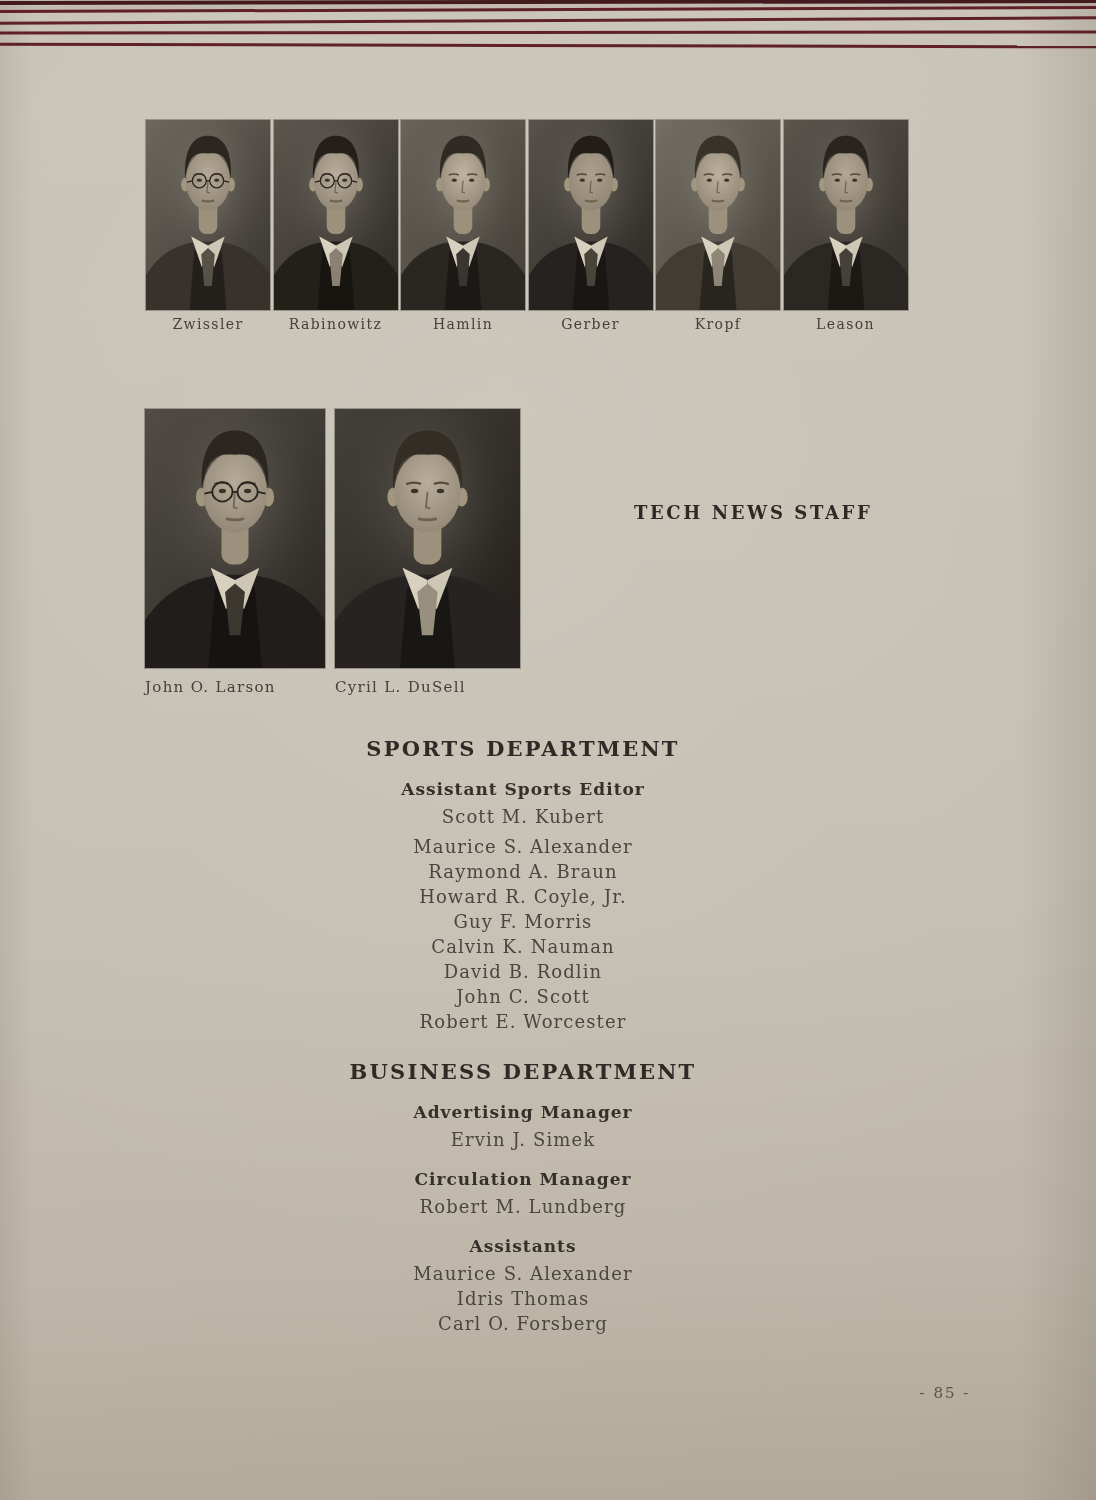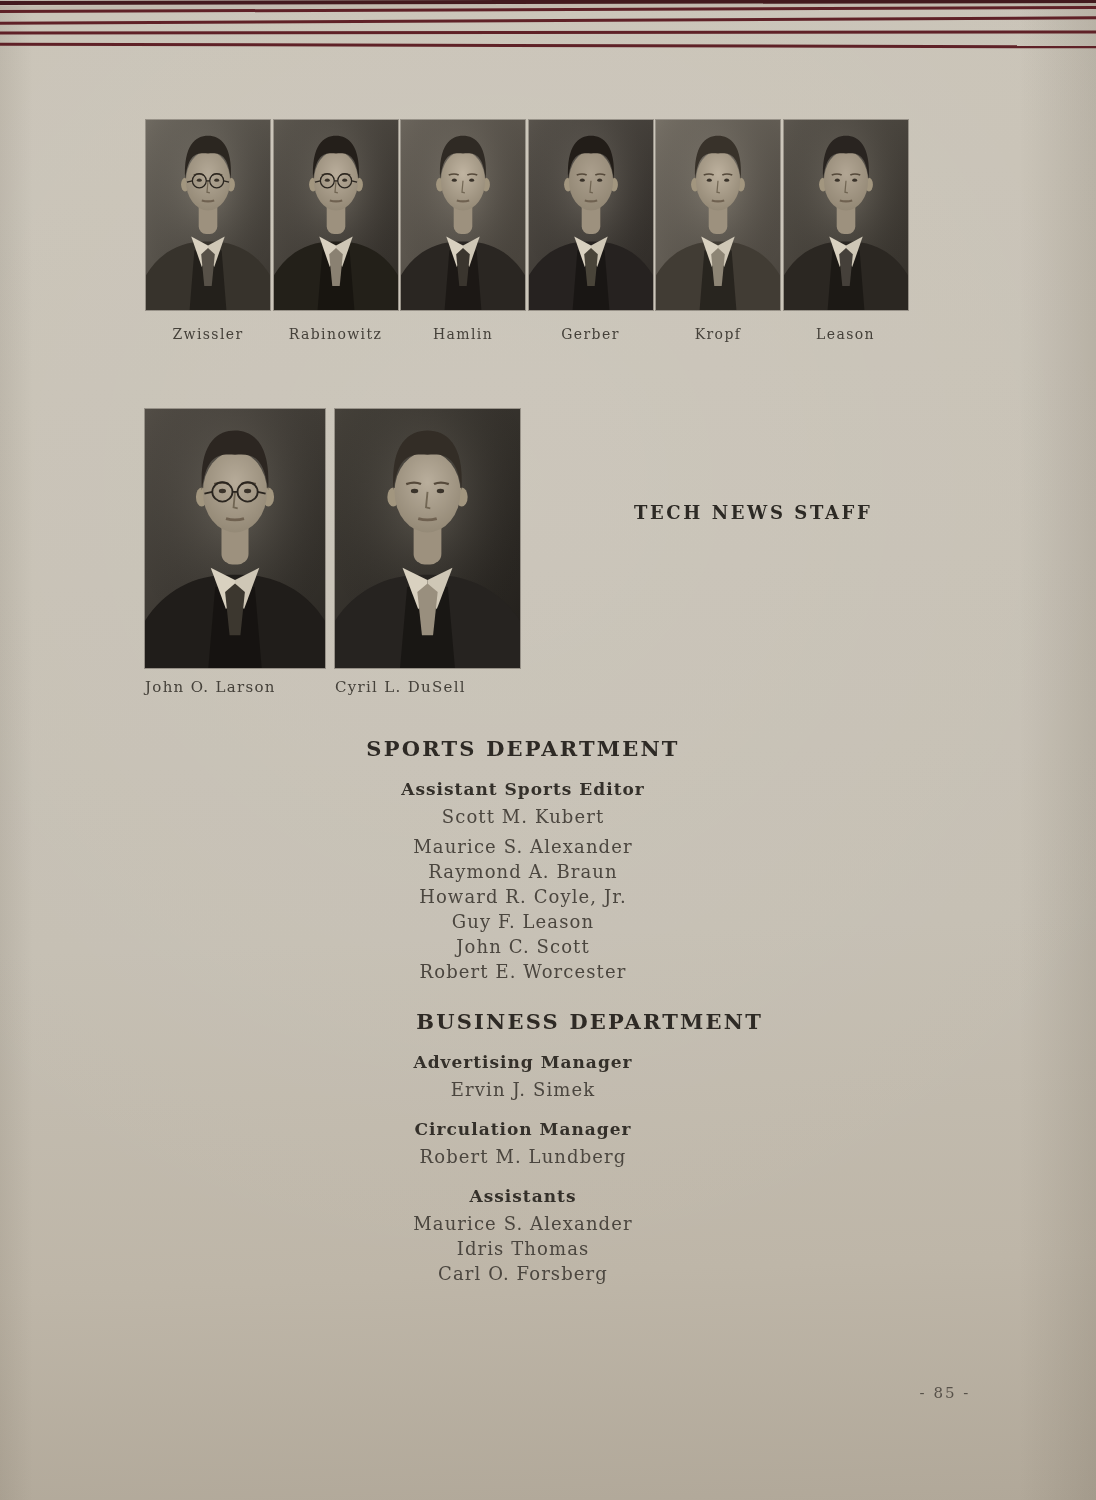--- a/index.html
+++ b/index.html
@@ -21,21 +21,21 @@
   .rule.r1{top:8px;height:2.5px;transform:rotate(-0.22deg);}
   .rule.r2{top:19px;height:2.5px;transform:rotate(-0.28deg);}
   .rule.r3{top:31px;height:3px;transform:rotate(-0.05deg);}
   .rule.r4{top:44px;height:3px;transform:rotate(0.14deg);}
   .rule-tint{position:absolute;left:0;top:4px;width:1096px;height:5px;background:rgba(120,100,80,0.10);transform:rotate(-0.2deg);}
 
   
   .photo-strip{position:absolute;left:146px;top:120px;width:762px;height:190px;display:flex;gap:3.5px;}
   .photo-small{width:124px;height:190px;box-shadow:0 0 0 1px rgba(55,50,44,0.35), inset 0 0 12px rgba(0,0,0,0.25);overflow:hidden;}
   .photo-small svg{display:block;width:100%;height:100%;}
-  .caption-strip{position:absolute;left:146px;top:326px;width:762px;display:flex;gap:3.5px;}
+  .caption-strip{position:absolute;left:146px;top:316px;width:762px;display:flex;gap:3.5px;}
   .caption-cell{width:124px;text-align:center;font-size:14px;letter-spacing:1.4px;color:#45413a;}
 
   .featured-photos{position:absolute;left:145px;top:409px;height:259px;display:flex;gap:10px;}
   .photo-big{height:259px;box-shadow:0 0 0 1px rgba(55,50,44,0.35), inset 0 0 16px rgba(0,0,0,0.25);overflow:hidden;}
   .photo-big svg{display:block;width:100%;height:100%;}
   .featured-captions{position:absolute;left:145px;top:678px;display:flex;gap:10px;}
   .fcap{text-align:left;font-size:15px;letter-spacing:1.3px;color:#45413a;}
 
   
   .page-title{
@@ -47,21 +47,21 @@
   
   .content-column{
     position:absolute;left:523px;top:736px;width:480px;
     transform:translateX(-50%);
     text-align:center;
   }
   .dept-heading{
     margin:0;font-size:21px;font-weight:700;letter-spacing:2.2px;
     color:#2e2a25;line-height:26px;
   }
-  .dept-heading.later{margin-top:25px;text-align:right;}
+  .dept-heading.later{margin-top:25px;}
   .role{
     margin:17px 0 0 0;font-size:17px;font-weight:700;letter-spacing:1px;
     color:#34302a;line-height:20px;
   }
   .names{margin:5px 0 0 0;}
   .name{font-size:18px;letter-spacing:1.1px;color:#4b463f;line-height:25px;}
 
   .page-number{position:absolute;left:895px;top:1384px;width:100px;text-align:center;
     font-size:15px;letter-spacing:2px;color:#575149;}
 </style>
@@ -406,21 +406,23 @@
   <div class="content-column" id="sections">
       <h2 class="dept-heading">SPORTS DEPARTMENT</h2>
       <div class="role">Assistant Sports Editor</div>
       <div class="names">
         <div class="name">Scott M. Kubert</div>
       </div>
       <div class="names">
         <div class="name">Maurice S. Alexander</div>
         <div class="name">Raymond A. Braun</div>
         <div class="name">Howard R. Coyle, Jr.</div>
-        <div class="name">Guy F. Leason</div>
+        <div class="name">Guy F. Morris</div>
+        <div class="name">Calvin K. Nauman</div>
+        <div class="name">David B. Rodlin</div>
         <div class="name">John C. Scott</div>
         <div class="name">Robert E. Worcester</div>
       </div>
       <h2 class="dept-heading later">BUSINESS DEPARTMENT</h2>
       <div class="role">Advertising Manager</div>
       <div class="names">
         <div class="name">Ervin J. Simek</div>
       </div>
       <div class="role">Circulation Manager</div>
       <div class="names">

